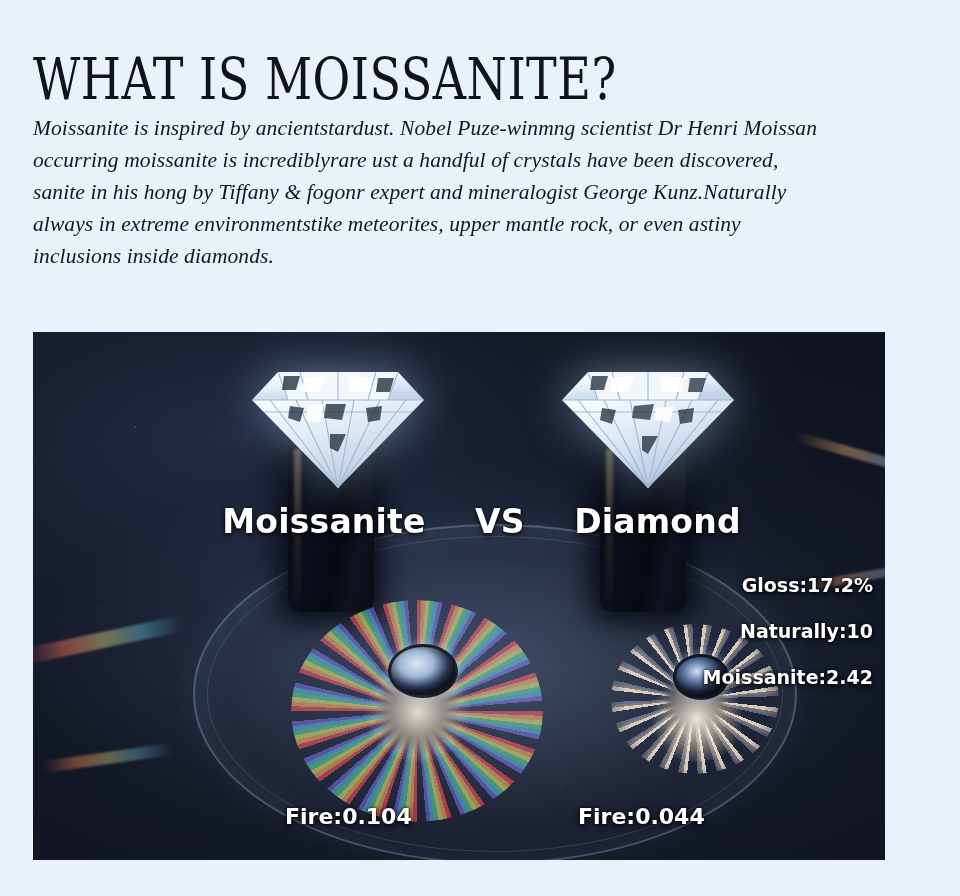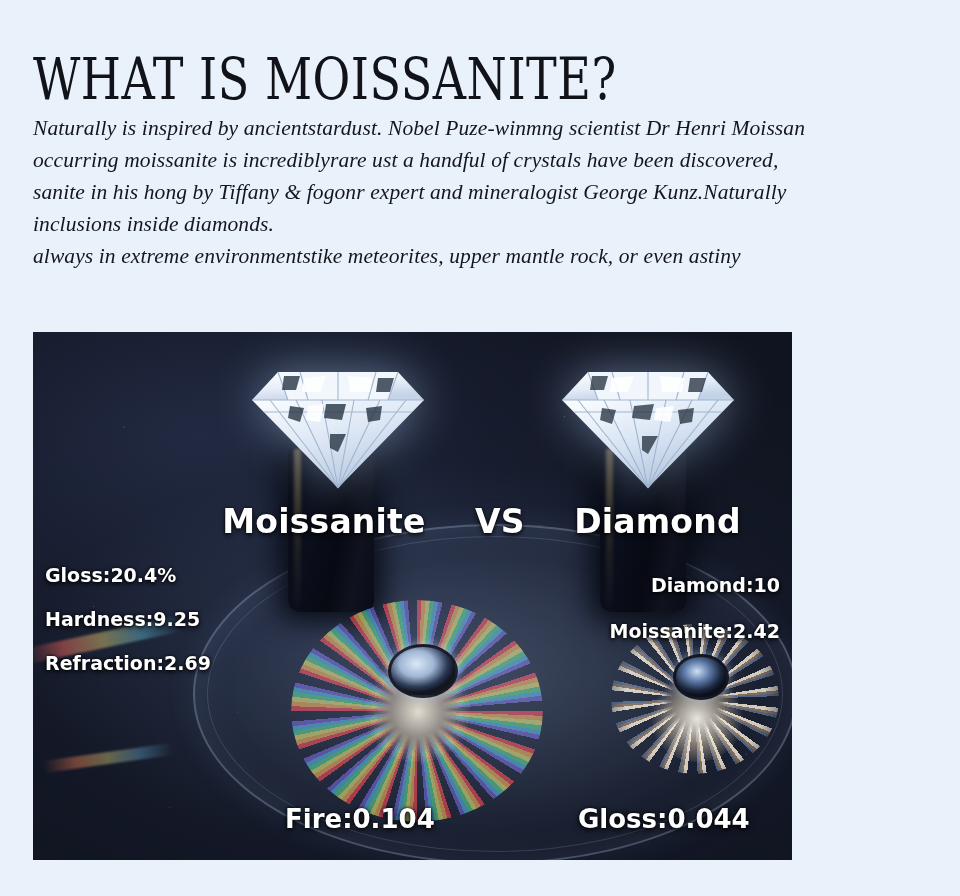--- a/index.html
+++ b/index.html
@@ -52,21 +52,21 @@
     color: #14161b;
     letter-spacing: 0.1px;
   }
   .body-copy .ln { display: block; white-space: nowrap; }
 
   
   .photo {
     position: absolute;
     left: 33px;
     top: 332px;
-    width: 759px;
+    width: 852px;
     height: 528px;
     overflow: hidden;
     background:
       radial-gradient(120% 90% at 50% 62%, rgba(90,110,150,0.38) 0%, rgba(34,42,66,0.18) 42%, rgba(0,0,0,0) 70%),
       radial-gradient(70% 60% at 22% 20%, #222a42 0%, #151a2a 55%, #101420 100%),
       linear-gradient(165deg, #1a2034 0%, #151a2b 35%, #12182a 65%, #0e1220 100%);
   }
 
   
   .speckle {
@@ -267,41 +267,41 @@
   .stat-col.left  { left: 12px;  top: 232px; text-align: left; }
   .stat-col.right { right: 12px; top: 242px; text-align: right; }
   .stat-col .stat { display: block; margin-bottom: 22px; }
   .stat-col.right .stat { margin-bottom: 24px; }
 
   .fire {
     position: absolute;
     top: 472px;
     font-family: "DejaVu Sans", "Liberation Sans", sans-serif;
     font-weight: 700;
-    font-size: 26px;
+    font-size: 22px;
     color: #ffffff;
     text-shadow: 0 2px 6px rgba(0,0,0,0.9), 0 0 3px rgba(0,0,0,0.95);
     white-space: nowrap;
   }
   .fire.left  { left: 252px; }
   .fire.right { left: 545px; }
 </style>
 </head>
 <body>
 
 <div class="page">
 
   <h1 class="headline">WHAT IS MOISSANITE?</h1>
 
   <div class="body-copy">
-    <span class="ln">Naturally is inspired by ancientstardust. Nobel Puze-winmng scientist Dr Henri Moissan</span>
+    <span class="ln">Moissanite is inspired by ancientstardust. Nobel Puze-winmng scientist Dr Henri Moissan</span>
     <span class="ln">occurring moissanite is incrediblyrare ust a handful of crystals have been discovered,</span>
     <span class="ln">sanite in his hong by Tiffany &amp; fogonr expert and mineralogist George Kunz.Naturally</span>
+    <span class="ln">always in extreme environmentstike meteorites, upper mantle rock, or even astiny</span>
     <span class="ln">inclusions inside diamonds.</span>
-    <span class="ln">always in extreme environmentstike meteorites, upper mantle rock, or even astiny</span>
   </div>
 
   <div class="photo">
 
     <div class="speckle"></div>
 
     <div class="flare flare-a"></div>
     <div class="flare flare-b"></div>
     <div class="flare flare-c"></div>
     <div class="flare flare-d"></div>
@@ -414,28 +414,24 @@
     <div class="gem gem-diam"></div>
 
     <div class="vs-line">
       <span>Moissanite</span>
       <span class="gap"></span>
       <span>VS</span>
       <span class="gap"></span>
       <span>Diamond</span>
     </div>
 
-    <div class="stat-col left">
-      <span class="stat">Gloss:20.4%</span>
-      <span class="stat">Hardness:9.25</span>
-      <span class="stat">Refraction:2.69</span>
-    </div>
 
     <div class="stat-col right">
-      <span class="stat">Diamond:10</span>
+      <span class="stat">Gloss:17.2%</span>
+      <span class="stat">Naturally:10</span>
       <span class="stat">Moissanite:2.42</span>
     </div>
 
     <div class="fire left">Fire:0.104</div>
-    <div class="fire right">Gloss:0.044</div>
+    <div class="fire right">Fire:0.044</div>
 
   </div>
 </div>
 
 </body></html>

